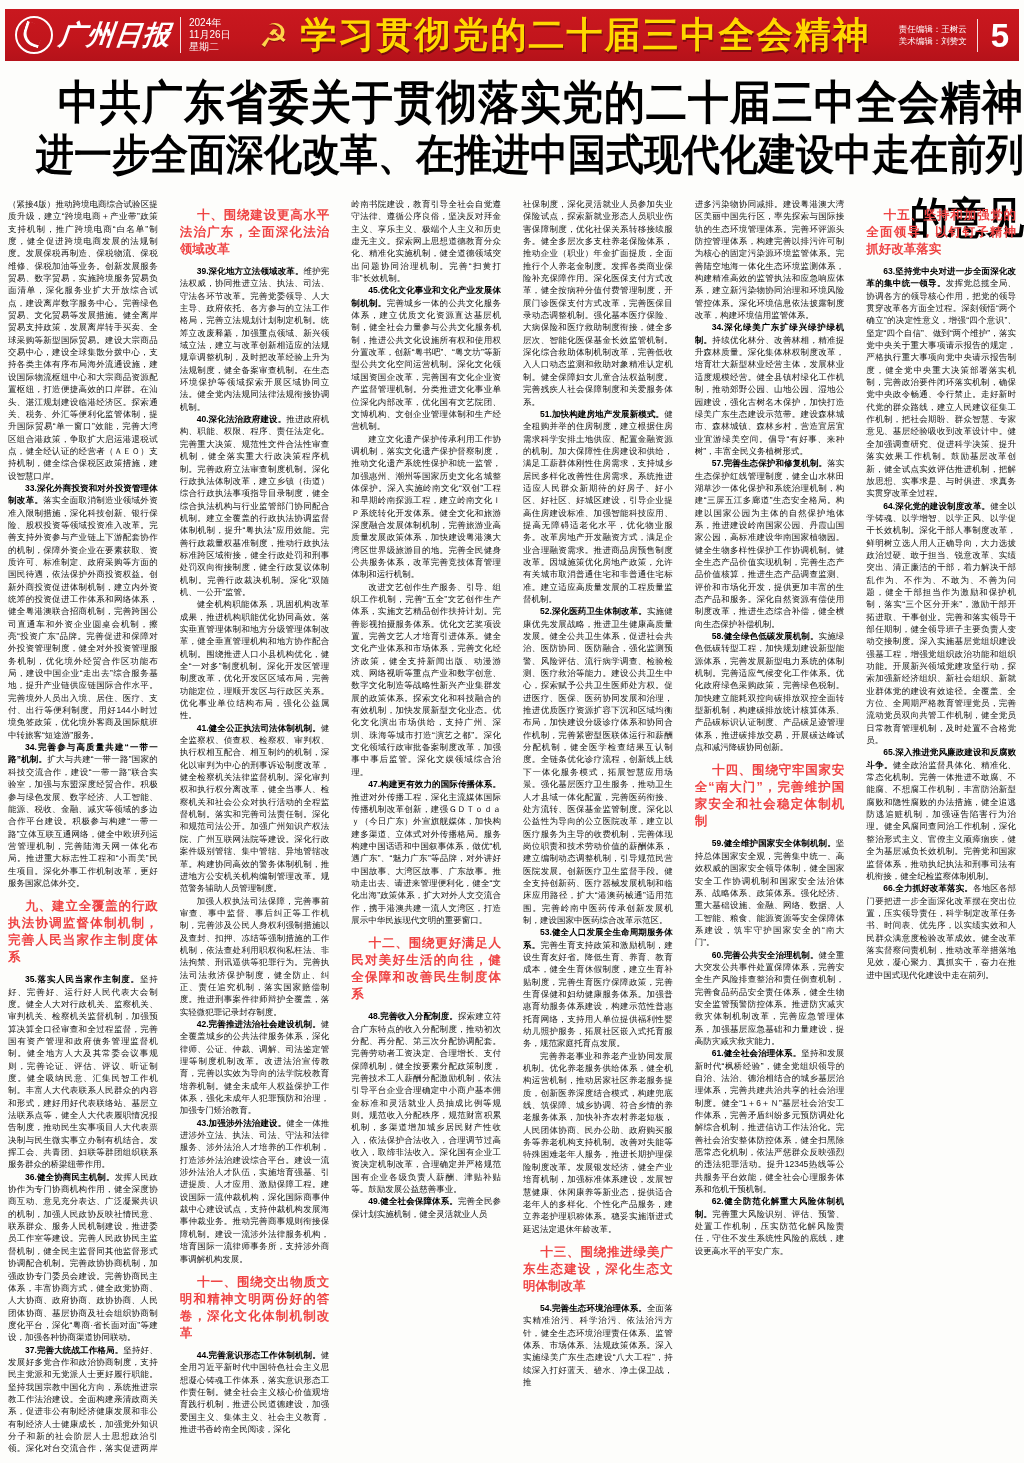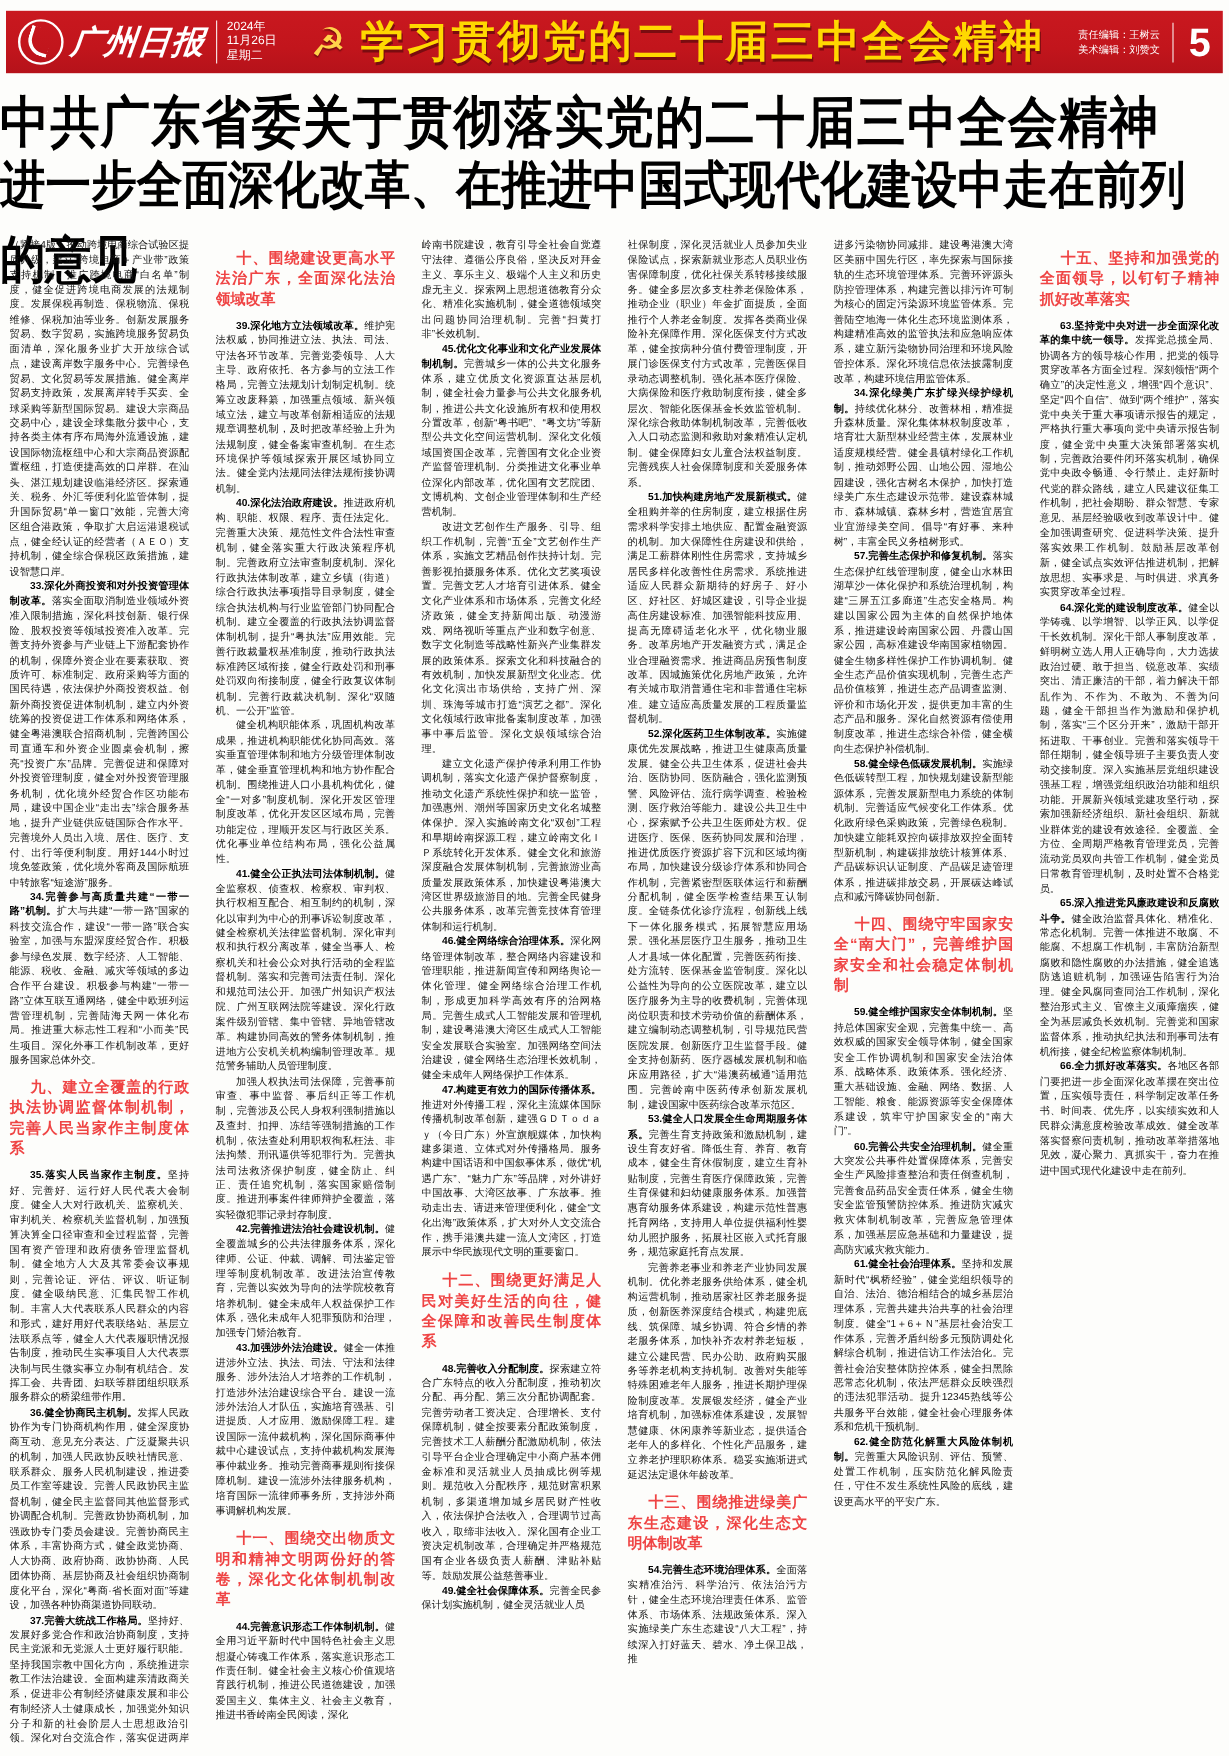--- a/index.html
+++ b/index.html
@@ -10,21 +10,21 @@
   .logo-circle{width:34px;height:34px;border:2.5px solid #fff;border-radius:50%;position:relative;flex:0 0 auto;}
   .logo-circle:after{content:"";position:absolute;left:6px;top:5px;width:16px;height:20px;border-left:3px solid #fff;border-bottom:3px solid #fff;border-radius:0 0 0 14px;transform:rotate(18deg);}
   .paper-name{color:#fff;font-family:"Liberation Serif","DejaVu Serif",serif;font-style:italic;font-weight:bold;font-size:27px;letter-spacing:1px;white-space:nowrap;transform:skewX(-6deg);}
   .date-block{border-left:1px solid rgba(255,255,255,.85);margin-left:9px;padding-left:8px;color:#fff;font-size:10px;line-height:12px;white-space:nowrap;}
   .banner-center{flex:1;display:flex;align-items:center;justify-content:center;gap:12px;min-width:0;}
   .emblem{color:#ffd34a;font-size:33px;line-height:1;text-shadow:0 1px 1px #7e0d10;}
   .banner-title{color:#ffd800;font-size:36px;font-weight:900;letter-spacing:2px;white-space:nowrap;text-shadow:1px 2px 0 #7a0c10;font-family:"Liberation Sans","DejaVu Sans",sans-serif;}
   .editors{color:#fff;font-size:8.5px;line-height:12.5px;white-space:nowrap;text-align:left;}
   .page-no{border-left:1px solid rgba(255,255,255,.85);margin-left:10px;padding-left:13px;color:#fff;font-size:33px;font-weight:bold;line-height:1;}
   
-  .headline{position:absolute;left:0;top:74px;width:1024px;text-align:left;color:#000;font-family:"Liberation Sans","DejaVu Sans",sans-serif;}
+  .headline{position:absolute;left:0;top:74px;width:1024px;text-align:right;color:#000;font-family:"Liberation Sans","DejaVu Sans",sans-serif;}
   .headline .l1{font-size:41px;font-weight:900;line-height:56px;letter-spacing:1px;transform:scaleY(1.12);transform-origin:center;}
   .headline .l2{font-size:38px;font-weight:900;line-height:56px;letter-spacing:0px;transform:scaleY(1.12);transform-origin:center;}
   
   .columns{position:absolute;left:8px;top:198px;width:1008px;height:1256px;display:flex;gap:22px;overflow:hidden;}
   .col{flex:1 1 0;overflow:hidden;text-align:justify;text-justify:inter-ideograph;font-size:8.5px;line-height:12.35px;color:#141414;}
   .col p{margin:0;text-indent:2em;word-break:break-all;}
   .col p.cont{text-indent:0;}
   .col p b{font-weight:bold;color:#000;}
   .sec-h{font-weight:bold;font-size:12.5px;line-height:17px;margin:9px 0 7px;text-indent:1.4em;text-align:justify;color:#ef4444;word-break:break-all;}
 </style>
@@ -75,34 +75,33 @@
       <p><b>41.健全公正执法司法体制机制。</b>健全监察权、侦查权、检察权、审判权、执行权相互配合、相互制约的机制，深化以审判为中心的刑事诉讼制度改革，健全检察机关法律监督机制。深化审判权和执行权分离改革，健全当事人、检察机关和社会公众对执行活动的全程监督机制。落实和完善司法责任制。深化和规范司法公开。加强广州知识产权法院、广州互联网法院等建设。深化行政案件级别管辖、集中管辖、异地管辖改革。构建协同高效的警务体制机制，推进地方公安机关机构编制管理改革。规范警务辅助人员管理制度。</p>
       <p>加强人权执法司法保障，完善事前审查、事中监督、事后纠正等工作机制，完善涉及公民人身权利强制措施以及查封、扣押、冻结等强制措施的工作机制，依法查处利用职权徇私枉法、非法拘禁、刑讯逼供等犯罪行为。完善执法司法救济保护制度，健全防止、纠正、责任追究机制，落实国家赔偿制度。推进刑事案件律师辩护全覆盖，落实轻微犯罪记录封存制度。</p>
       <p><b>42.完善推进法治社会建设机制。</b>健全覆盖城乡的公共法律服务体系，深化律师、公证、仲裁、调解、司法鉴定管理等制度机制改革。改进法治宣传教育，完善以实效为导向的法学院校教育培养机制。健全未成年人权益保护工作体系，强化未成年人犯罪预防和治理，加强专门矫治教育。</p>
       <p><b>43.加强涉外法治建设。</b>健全一体推进涉外立法、执法、司法、守法和法律服务、涉外法治人才培养的工作机制，打造涉外法治建设综合平台。建设一流涉外法治人才队伍，实施培育强基、引进提质、人才应用、激励保障工程。建设国际一流仲裁机构，深化国际商事仲裁中心建设试点，支持仲裁机构发展海事仲裁业务。推动完善商事规则衔接保障机制。建设一流涉外法律服务机构，培育国际一流律师事务所，支持涉外商事调解机构发展。</p>
       <div class="sec-h">十一、围绕交出物质文明和精神文明两份好的答卷，深化文化体制机制改革</div>
       <p><b>44.完善意识形态工作体制机制。</b>健全用习近平新时代中国特色社会主义思想凝心铸魂工作体系，落实意识形态工作责任制。健全社会主义核心价值观培育践行机制，推进公民道德建设，加强爱国主义、集体主义、社会主义教育，推进书香岭南全民阅读，深化</p>
     </div>
     <div class="col">
       <p class="cont">岭南书院建设，教育引导全社会自觉遵守法律、遵循公序良俗，坚决反对拜金主义、享乐主义、极端个人主义和历史虚无主义。探索网上思想道德教育分众化、精准化实施机制，健全道德领域突出问题协同治理机制。完善“扫黄打非”长效机制。</p>
       <p><b>45.优化文化事业和文化产业发展体制机制。</b>完善城乡一体的公共文化服务体系，建立优质文化资源直达基层机制，健全社会力量参与公共文化服务机制，推进公共文化设施所有权和使用权分置改革，创新“粤书吧”、“粤文坊”等新型公共文化空间运营机制。深化文化领域国资国企改革，完善国有文化企业资产监督管理机制。分类推进文化事业单位深化内部改革，优化国有文艺院团、文博机构、文创企业管理体制和生产经营机制。</p>
+      <p>建立文化遗产保护传承利用工作协调机制，落实文化遗产保护督察制度，推动文化遗产系统性保护和统一监管，加强惠州、潮州等国家历史文化名城整体保护。深入实施岭南文化“双创”工程和早期岭南探源工程，建立岭南文化ＩＰ系统转化开发体系。健全文化和旅游深度融合发展体制机制，完善旅游业高质量发展政策体系，加快建设粤港澳大湾区世界级旅游目的地。完善全民健身公共服务体系，改革完善竞技体育管理体制和运行机制。</p>
       <p>改进文艺创作生产服务、引导、组织工作机制，完善“五全”文艺创作生产体系，实施文艺精品创作扶持计划。完善影视拍摄服务体系。优化文艺奖项设置。完善文艺人才培育引进体系。健全文化产业体系和市场体系，完善文化经济政策，健全支持新闻出版、动漫游戏、网络视听等重点产业和数字创意、数字文化制造等战略性新兴产业集群发展的政策体系。探索文化和科技融合的有效机制，加快发展新型文化业态。优化文化演出市场供给，支持广州、深圳、珠海等城市打造“演艺之都”。深化文化领域行政审批备案制度改革，加强事中事后监管。深化文娱领域综合治理。</p>
-      <p>建立文化遗产保护传承利用工作协调机制，落实文化遗产保护督察制度，推动文化遗产系统性保护和统一监管，加强惠州、潮州等国家历史文化名城整体保护。深入实施岭南文化“双创”工程和早期岭南探源工程，建立岭南文化ＩＰ系统转化开发体系。健全文化和旅游深度融合发展体制机制，完善旅游业高质量发展政策体系，加快建设粤港澳大湾区世界级旅游目的地。完善全民健身公共服务体系，改革完善竞技体育管理体制和运行机制。</p>
-      <p><b>46.健全网络综合治理体系。</b>深化网络管理体制改革，整合网络内容建设和管理职能，推进新闻宣传和网络舆论一体化管理。健全网络综合治理工作机制，形成更加科学高效有序的治网格局。完善生成式人工智能发展和管理机制，建设粤港澳大湾区生成式人工智能安全发展联合实验室。加强网络空间法治建设，健全网络生态治理长效机制，健全未成年人网络保护工作体系。</p>
       <p><b>47.构建更有效力的国际传播体系。</b>推进对外传播工程，深化主流媒体国际传播机制改革创新，建强ＧＤＴｏｄａｙ（今日广东）外宣旗舰媒体，加快构建多渠道、立体式对外传播格局。服务构建中国话语和中国叙事体系，做优“机遇广东”、“魅力广东”等品牌，对外讲好中国故事、大湾区故事、广东故事。推动走出去、请进来管理便利化，健全“文化出海”政策体系，扩大对外人文交流合作，携手港澳共建一流人文湾区，打造展示中华民族现代文明的重要窗口。</p>
       <div class="sec-h">十二、围绕更好满足人民对美好生活的向往，健全保障和改善民生制度体系</div>
       <p><b>48.完善收入分配制度。</b>探索建立符合广东特点的收入分配制度，推动初次分配、再分配、第三次分配协调配套。完善劳动者工资决定、合理增长、支付保障机制，健全按要素分配政策制度，完善技术工人薪酬分配激励机制，依法引导平台企业合理确定中小商户基本佣金标准和灵活就业人员抽成比例等规则。规范收入分配秩序，规范财富积累机制，多渠道增加城乡居民财产性收入，依法保护合法收入，合理调节过高收入，取缔非法收入。深化国有企业工资决定机制改革，合理确定并严格规范国有企业各级负责人薪酬、津贴补贴等。鼓励发展公益慈善事业。</p>
       <p><b>49.健全社会保障体系。</b>完善全民参保计划实施机制，健全灵活就业人员</p>
     </div>
     <div class="col">
       <p class="cont">社保制度，深化灵活就业人员参加失业保险试点，探索新就业形态人员职业伤害保障制度，优化社保关系转移接续服务。健全多层次多支柱养老保险体系，推动企业（职业）年金扩面提质，全面推行个人养老金制度。发挥各类商业保险补充保障作用。深化医保支付方式改革，健全按病种分值付费管理制度，开展门诊医保支付方式改革，完善医保目录动态调整机制。强化基本医疗保险、大病保险和医疗救助制度衔接，健全多层次、智能化医保基金长效监管机制。深化综合救助体制机制改革，完善低收入人口动态监测和救助对象精准认定机制。健全保障妇女儿童合法权益制度。完善残疾人社会保障制度和关爱服务体系。</p>
       <p><b>51.加快构建房地产发展新模式。</b>健全租购并举的住房制度，建立根据住房需求科学安排土地供应、配置金融资源的机制。加大保障性住房建设和供给，满足工薪群体刚性住房需求，支持城乡居民多样化改善性住房需求。系统推进适应人民群众新期待的好房子、好小区、好社区、好城区建设，引导企业提高住房建设标准、加强智能科技应用、提高无障碍适老化水平，优化物业服务。改革房地产开发融资方式，满足企业合理融资需求。推进商品房预售制度改革。因城施策优化房地产政策，允许有关城市取消普通住宅和非普通住宅标准。建立适应高质量发展的工程质量监督机制。</p>
       <p><b>52.深化医药卫生体制改革。</b>实施健康优先发展战略，推进卫生健康高质量发展。健全公共卫生体系，促进社会共治、医防协同、医防融合，强化监测预警、风险评估、流行病学调查、检验检测、医疗救治等能力。建设公共卫生中心，探索赋予公共卫生医师处方权。促进医疗、医保、医药协同发展和治理，推进优质医疗资源扩容下沉和区域均衡布局，加快建设分级诊疗体系和协同合作机制，完善紧密型医联体运行和薪酬分配机制，健全医学检查结果互认制度。全链条优化诊疗流程，创新线上线下一体化服务模式，拓展智慧应用场景。强化基层医疗卫生服务，推动卫生人才县域一体化配置，完善医药衔接、处方流转、医保基金监管制度。深化以公益性为导向的公立医院改革，建立以医疗服务为主导的收费机制，完善体现岗位职责和技术劳动价值的薪酬体系，建立编制动态调整机制，引导规范民营医院发展。创新医疗卫生监督手段。健全支持创新药、医疗器械发展机制和临床应用路径，扩大“港澳药械通”适用范围。完善岭南中医药传承创新发展机制，建设国家中医药综合改革示范区。</p>
       <p><b>53.健全人口发展全生命周期服务体系。</b>完善生育支持政策和激励机制，建设生育友好省。降低生育、养育、教育成本，健全生育休假制度，建立生育补贴制度，完善生育医疗保障政策，完善生育保健和妇幼健康服务体系。加强普惠育幼服务体系建设，构建示范性普惠托育网络，支持用人单位提供福利性婴幼儿照护服务，拓展社区嵌入式托育服务，规范家庭托育点发展。</p>
-      <p>完善养老事业和养老产业协同发展机制。优化养老服务供给体系，健全机构运营机制，推动居家社区养老服务提质，创新医养深度结合模式，构建兜底线、筑保障、城乡协调、符合乡情的养老服务体系，加快补齐农村养老短板，建立公建民营、民办公助、政府购买服务等养老机构支持机制。改善对失能等特殊困难老年人服务，推进长期护理保险制度改革。发展银发经济，健全产业培育机制，加强标准体系建设，发展智慧健康、休闲康养等新业态，提供适合老年人的多样化、个性化产品服务，建立养老护理职称体系。稳妥实施渐进式延迟法定退休年龄改革。</p>
+      <p>完善养老事业和养老产业协同发展机制。优化养老服务供给体系，健全机构运营机制，推动居家社区养老服务提质，创新医养深度结合模式，构建兜底线、筑保障、城乡协调、符合乡情的养老服务体系，加快补齐农村养老短板，人民团体协商、民办公助、政府购买服务等养老机构支持机制。改善对失能等特殊困难老年人服务，推进长期护理保险制度改革。发展银发经济，健全产业培育机制，加强标准体系建设，发展智慧健康、休闲康养等新业态，提供适合老年人的多样化、个性化产品服务，建立养老护理职称体系。稳妥实施渐进式延迟法定退休年龄改革。</p>
       <div class="sec-h">十三、围绕推进绿美广东生态建设，深化生态文明体制改革</div>
       <p><b>54.完善生态环境治理体系。</b>全面落实精准治污、科学治污、依法治污方针，健全生态环境治理责任体系、监管体系、市场体系、法规政策体系。深入实施绿美广东生态建设“八大工程”，持续深入打好蓝天、碧水、净土保卫战，推</p>
     </div>
     <div class="col">
       <p class="cont">进多污染物协同减排。建设粤港澳大湾区美丽中国先行区，率先探索与国际接轨的生态环境管理体系。完善环评源头防控管理体系，构建完善以排污许可制为核心的固定污染源环境监管体系。完善陆空地海一体化生态环境监测体系，构建精准高效的监管执法和应急响应体系，建立新污染物协同治理和环境风险管控体系。深化环境信息依法披露制度改革，构建环境信用监管体系。</p>
       <p><b>34.深化绿美广东扩绿兴绿护绿机制。</b>持续优化林分、改善林相，精准提升森林质量。深化集体林权制度改革，培育壮大新型林业经营主体，发展林业适度规模经营。健全县镇村绿化工作机制，推动郊野公园、山地公园、湿地公园建设，强化古树名木保护，加快打造绿美广东生态建设示范带。建设森林城市、森林城镇、森林乡村，营造宜居宜业宜游绿美空间。倡导“有好事、来种树”，丰富全民义务植树形式。</p>
       <p><b>57.完善生态保护和修复机制。</b>落实生态保护红线管理制度，健全山水林田湖草沙一体化保护和系统治理机制，构建“三屏五江多廊道”生态安全格局。构建以国家公园为主体的自然保护地体系，推进建设岭南国家公园、丹霞山国家公园，高标准建设华南国家植物园。健全生物多样性保护工作协调机制。健全生态产品价值实现机制，完善生态产品价值核算，推进生态产品调查监测、评价和市场化开发，提供更加丰富的生态产品和服务。深化自然资源有偿使用制度改革，推进生态综合补偿，健全横向生态保护补偿机制。</p>
       <p><b>58.健全绿色低碳发展机制。</b>实施绿色低碳转型工程，加快规划建设新型能源体系，完善发展新型电力系统的体制机制。完善适应气候变化工作体系。优化政府绿色采购政策，完善绿色税制。加快建立能耗双控向碳排放双控全面转型新机制，构建碳排放统计核算体系、产品碳标识认证制度、产品碳足迹管理体系，推进碳排放交易，开展碳达峰试点和减污降碳协同创新。</p>
       <div class="sec-h">十四、围绕守牢国家安全“南大门”，完善维护国家安全和社会稳定体制机制</div>
       <p><b>59.健全维护国家安全体制机制。</b>坚持总体国家安全观，完善集中统一、高效权威的国家安全领导体制，健全国家安全工作协调机制和国家安全法治体系、战略体系、政策体系。强化经济、重大基础设施、金融、网络、数据、人工智能、粮食、能源资源等安全保障体系建设，筑牢守护国家安全的“南大门”。</p>

